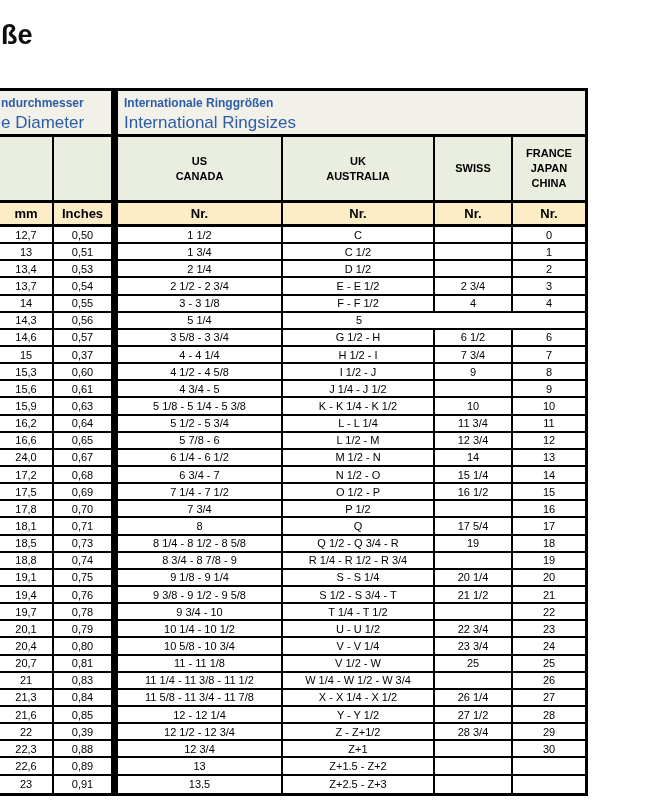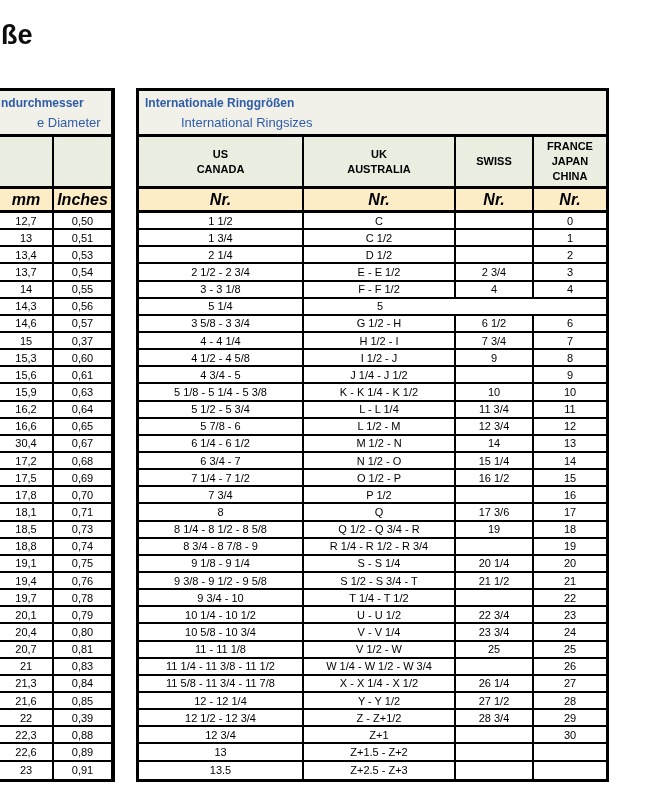--- a/index.html
+++ b/index.html
@@ -21,45 +21,45 @@
   }
   .tbl{position:absolute;top:88px;background:#fff;}
   .tbl.left{
     left:0;width:115px;
     border-top:3px solid var(--border);
     border-bottom:3px solid var(--border);
     border-right:4px solid var(--border);
     border-left:none;
   }
   .tbl.right{
-    left:136px;width:473px;
+    left:115px;width:473px;
     border:3px solid var(--border);
   }
   .title-box{
     height:46px;border-bottom:3px solid var(--border);
     background:var(--titlebg);padding:3px 6px;
   }
   .tbl.left .title-box{padding-left:1px;}
   .title-de{font-weight:700;color:var(--blue);font-size:12px;line-height:19px;white-space:nowrap;}
-  .title-en{font-weight:400;color:var(--blue);font-size:13px;line-height:19px;white-space:nowrap;padding-left:36px;}
+  .title-en{font-weight:400;color:var(--blue);font-size:17px;line-height:19px;white-space:nowrap;}
   .row{display:grid;border-bottom:2px solid var(--border);}
   .left .row{grid-template-columns:54px 1fr;}
   .right .row{grid-template-columns:165px 152px 78px 1fr;}
-  .row.hdr{height:52px;border-bottom:3px solid var(--border);background:var(--green);}
+  .row.hdr{height:66px;border-bottom:3px solid var(--border);background:var(--green);}
   .row.nr{height:24px;border-bottom:3px solid var(--border);background:var(--yellow);font-weight:700;}
   .row.data{height:17.15px;font-size:11px;}
   .rows .row.data:last-child{border-bottom:none;}
   .cell{
     display:flex;align-items:center;justify-content:center;
     border-right:2px solid var(--border);
     white-space:nowrap;overflow:hidden;text-align:center;
   }
   .cell:last-child{border-right:none;}
   .hdr-cell{flex-direction:column;font-weight:700;font-size:11px;line-height:15px;}
-  .nr .cell{font-size:16px;font-style:italic;}
+  .nr .cell{font-size:13px;}
 </style>
 </head>
 <body>
 
 <div class="heading">ße</div>
 
 <div class="tbl left">
   <div class="title-box">
     <div class="title-de">ndurchmesser</div>
     <div class="title-en">e Diameter</div>
@@ -119,21 +119,21 @@
       </div>
       <div class="row data">
         <div class="cell">16,2</div>
         <div class="cell">0,64</div>
       </div>
       <div class="row data">
         <div class="cell">16,6</div>
         <div class="cell">0,65</div>
       </div>
       <div class="row data">
-        <div class="cell">30,4</div>
+        <div class="cell">24,0</div>
         <div class="cell">0,67</div>
       </div>
       <div class="row data">
         <div class="cell">17,2</div>
         <div class="cell">0,68</div>
       </div>
       <div class="row data">
         <div class="cell">17,5</div>
         <div class="cell">0,69</div>
       </div>
@@ -334,21 +334,21 @@
       </div>
       <div class="row data">
         <div class="cell">7 3/4</div>
         <div class="cell">P 1/2</div>
         <div class="cell"></div>
         <div class="cell">16</div>
       </div>
       <div class="row data">
         <div class="cell">8</div>
         <div class="cell">Q</div>
-        <div class="cell">17 3/6</div>
+        <div class="cell">17 5/4</div>
         <div class="cell">17</div>
       </div>
       <div class="row data">
         <div class="cell">8 1/4 - 8 1/2 - 8 5/8</div>
         <div class="cell">Q 1/2 - Q 3/4 - R</div>
         <div class="cell">19</div>
         <div class="cell">18</div>
       </div>
       <div class="row data">
         <div class="cell">8 3/4 - 8 7/8 - 9</div>

